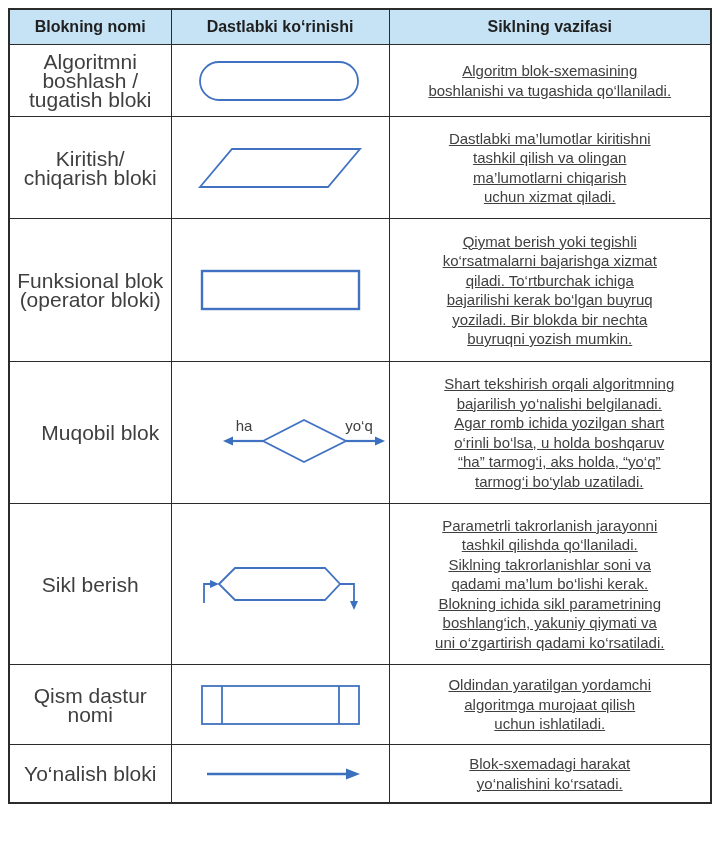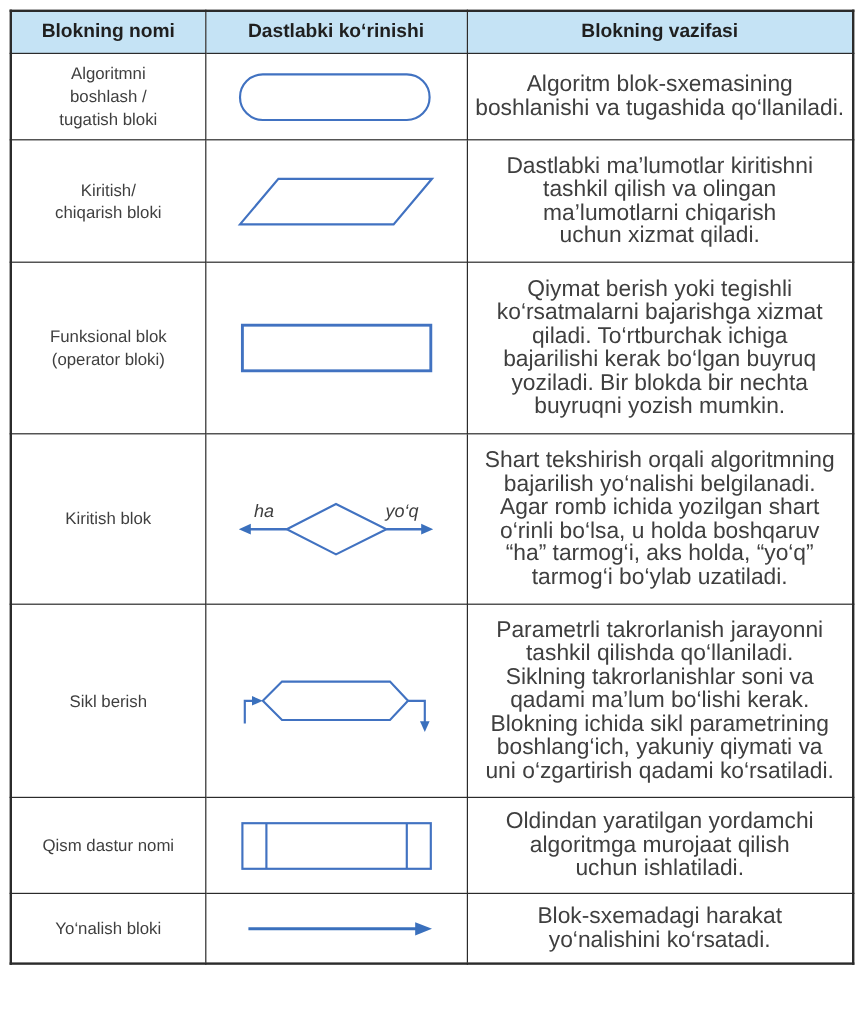--- a/index.html
+++ b/index.html
@@ -31,38 +31,39 @@
   th.hdr {
     background: #c5e3f5;
     color: #1f1f1f;
     font-size: 16px;
     font-weight: bold;
     height: 30px;
     padding: 2px;
   }
   td.name-cell {
     color: #3f3f3f;
-    font-size: 14px;
+    font-size: 21px;
     line-height: 19px;
     white-space: pre-line;
     padding: 2px 4px;
   }
   td.desc-cell {
     color: #3f3f3f;
-    font-size: 19px;
+    font-size: 15px;
     line-height: 19.5px;
     white-space: pre-line;
     padding: 3px 5px;
-  }
-  td.shape-cell { padding: 0; font-style: italic; }
+    text-decoration: underline;
+  }
+  td.shape-cell { padding: 0; }
   td.shape-cell svg { display: block; margin: 0 auto; }
   tr.r1 td { height: 65px; }
   tr.r2 td { height: 95px; margin-left: 24px; }
   tr.r3 td { height: 136px; }
-  tr.r4 td { height: 135px; }
+  tr.r4 td { height: 135px; padding-left: 24px; }
   tr.r5 td { height: 154px; }
   tr.r6 td { height: 73px; }
   tr.r7 td { height: 57px; }
   tr.r8 td { height: 51px; }
   .shape-stroke { fill: none; stroke: #4172c1; stroke-width: 1.8; }
   .shape-stroke-thick { fill: none; stroke: #4172c1; stroke-width: 2.4; }
   .arrow-fill { fill: #3a70bd; stroke: none; }
   .svg-label {
     font-family: "Liberation Sans", sans-serif;
     font-size: 15px;
@@ -76,21 +77,21 @@
   <table class="blocks">
     <colgroup>
       <col style="width:162px">
       <col style="width:218px">
       <col style="width:322px">
     </colgroup>
     <thead>
       <tr>
         <th class="hdr">Blokning nomi</th>
         <th class="hdr">Dastlabki ko‘rinishi</th>
-        <th class="hdr">Blokning vazifasi</th>
+        <th class="hdr">Siklning vazifasi</th>
       </tr>
     </thead>
     <tbody>
 
       <tr class="r1">
         <td class="name-cell">Algoritmni
 boshlash /
 tugatish bloki</td>
         <td class="shape-cell">
           <svg width="216" height="48" viewBox="0 0 216 48" aria-hidden="true">
@@ -125,21 +126,21 @@
         </td>
         <td class="desc-cell">Qiymat berish yoki tegishli
 ko‘rsatmalarni bajarishga xizmat
 qiladi. To‘rtburchak ichiga
 bajarilishi kerak bo‘lgan buyruq
 yoziladi. Bir blokda bir nechta
 buyruqni yozish mumkin.</td>
       </tr>
 
       <tr class="r4">
-        <td class="name-cell">Kiritish blok</td>
+        <td class="name-cell">Muqobil blok</td>
         <td class="shape-cell">
           <svg width="216" height="66" viewBox="0 0 216 66" aria-hidden="true">
             <line class="shape-stroke" x1="67" y1="41" x2="36" y2="41" style="stroke-width:2.2"></line>
             <polygon class="arrow-fill" points="37,36.5 37,45.5 27,41"></polygon>
             <line class="shape-stroke" x1="150" y1="41" x2="180" y2="41" style="stroke-width:2.2"></line>
             <polygon class="arrow-fill" points="179,36.5 179,45.5 189,41"></polygon>
             <polygon class="shape-stroke" points="67,41 108,20 150,41 108,62"></polygon>
             <text class="svg-label" x="48" y="31" text-anchor="middle">ha</text>
             <text class="svg-label" x="163" y="31" text-anchor="middle">yo‘q</text>
           </svg>

